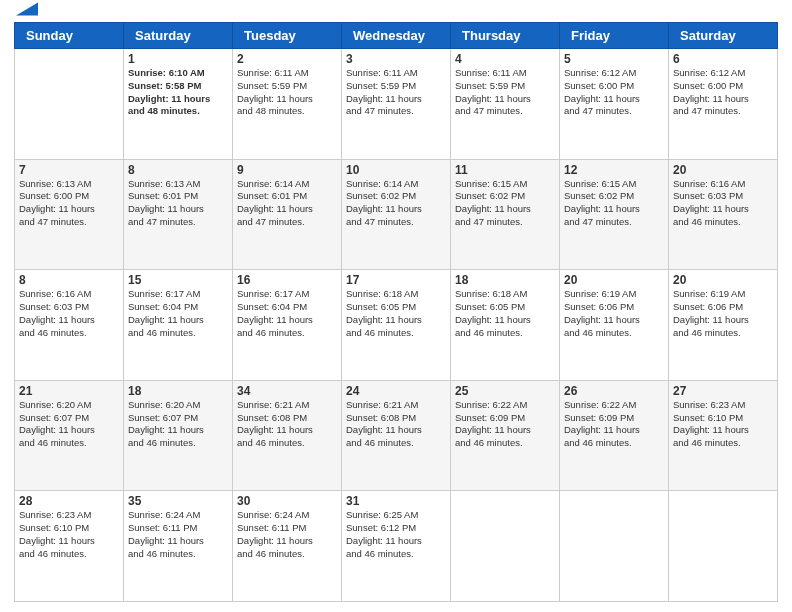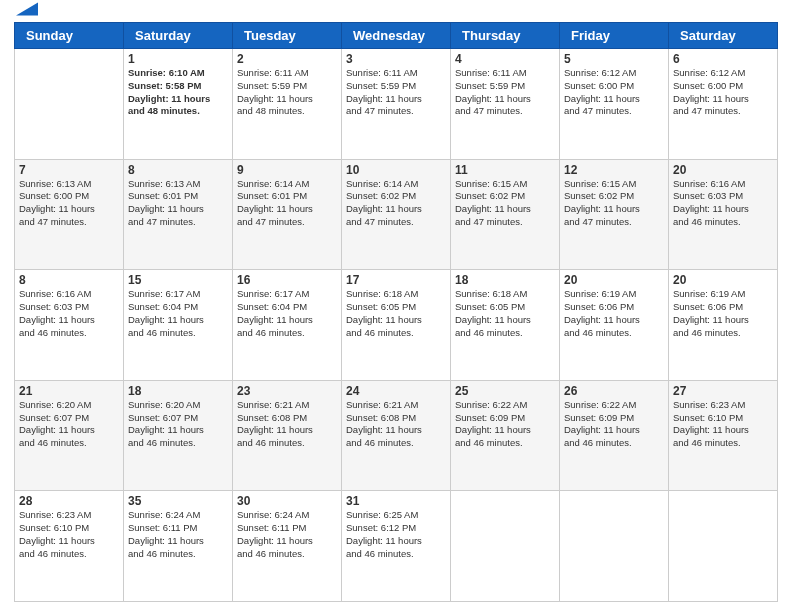--- a/index.html
+++ b/index.html
@@ -293,21 +293,21 @@
 and 46 minutes.</div>
           </td>
           <td>
             <span class="day-num">18</span>
             <div class="day-info" style="white-space: pre-line;">Sunrise: 6:20 AM
 Sunset: 6:07 PM
 Daylight: 11 hours
 and 46 minutes.</div>
           </td>
           <td>
-            <span class="day-num">23</span>
+            <span class="day-num">34</span>
             <div class="day-info" style="white-space: pre-line;">Sunrise: 6:21 AM
 Sunset: 6:08 PM
 Daylight: 11 hours
 and 46 minutes.</div>
           </td>
           <td>
             <span class="day-num">24</span>
             <div class="day-info" style="white-space: pre-line;">Sunrise: 6:21 AM
 Sunset: 6:08 PM
 Daylight: 11 hours

